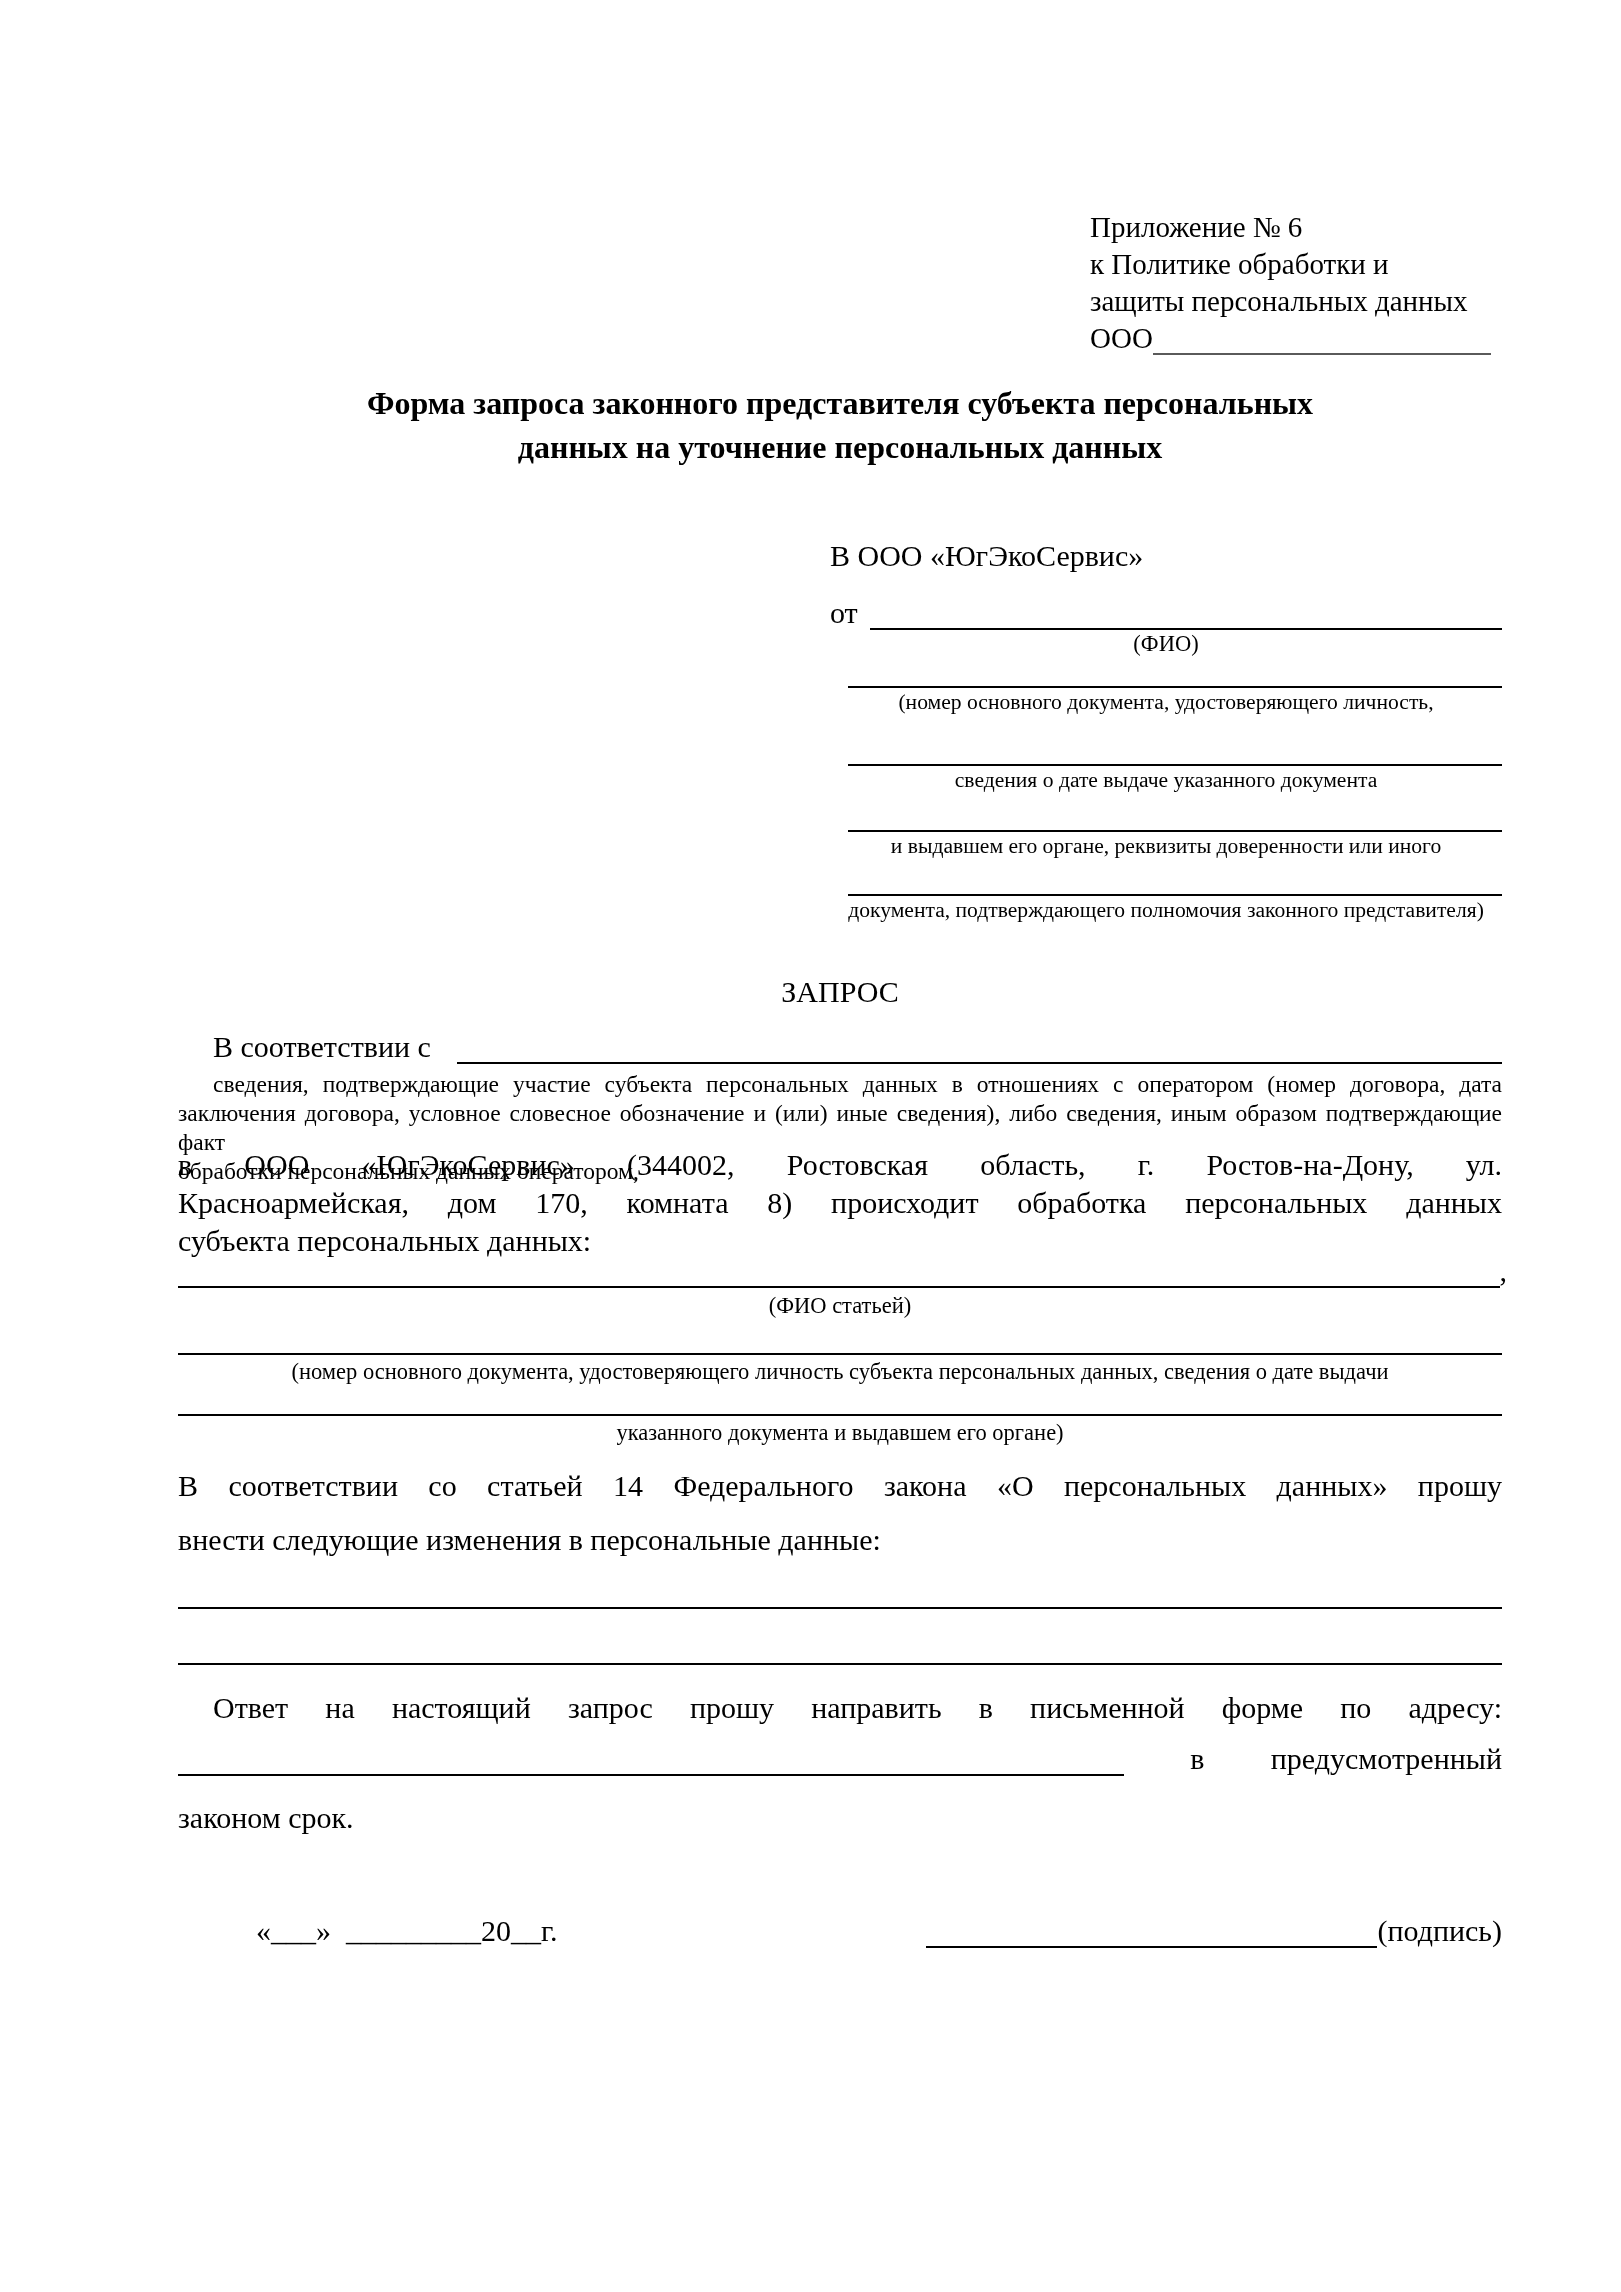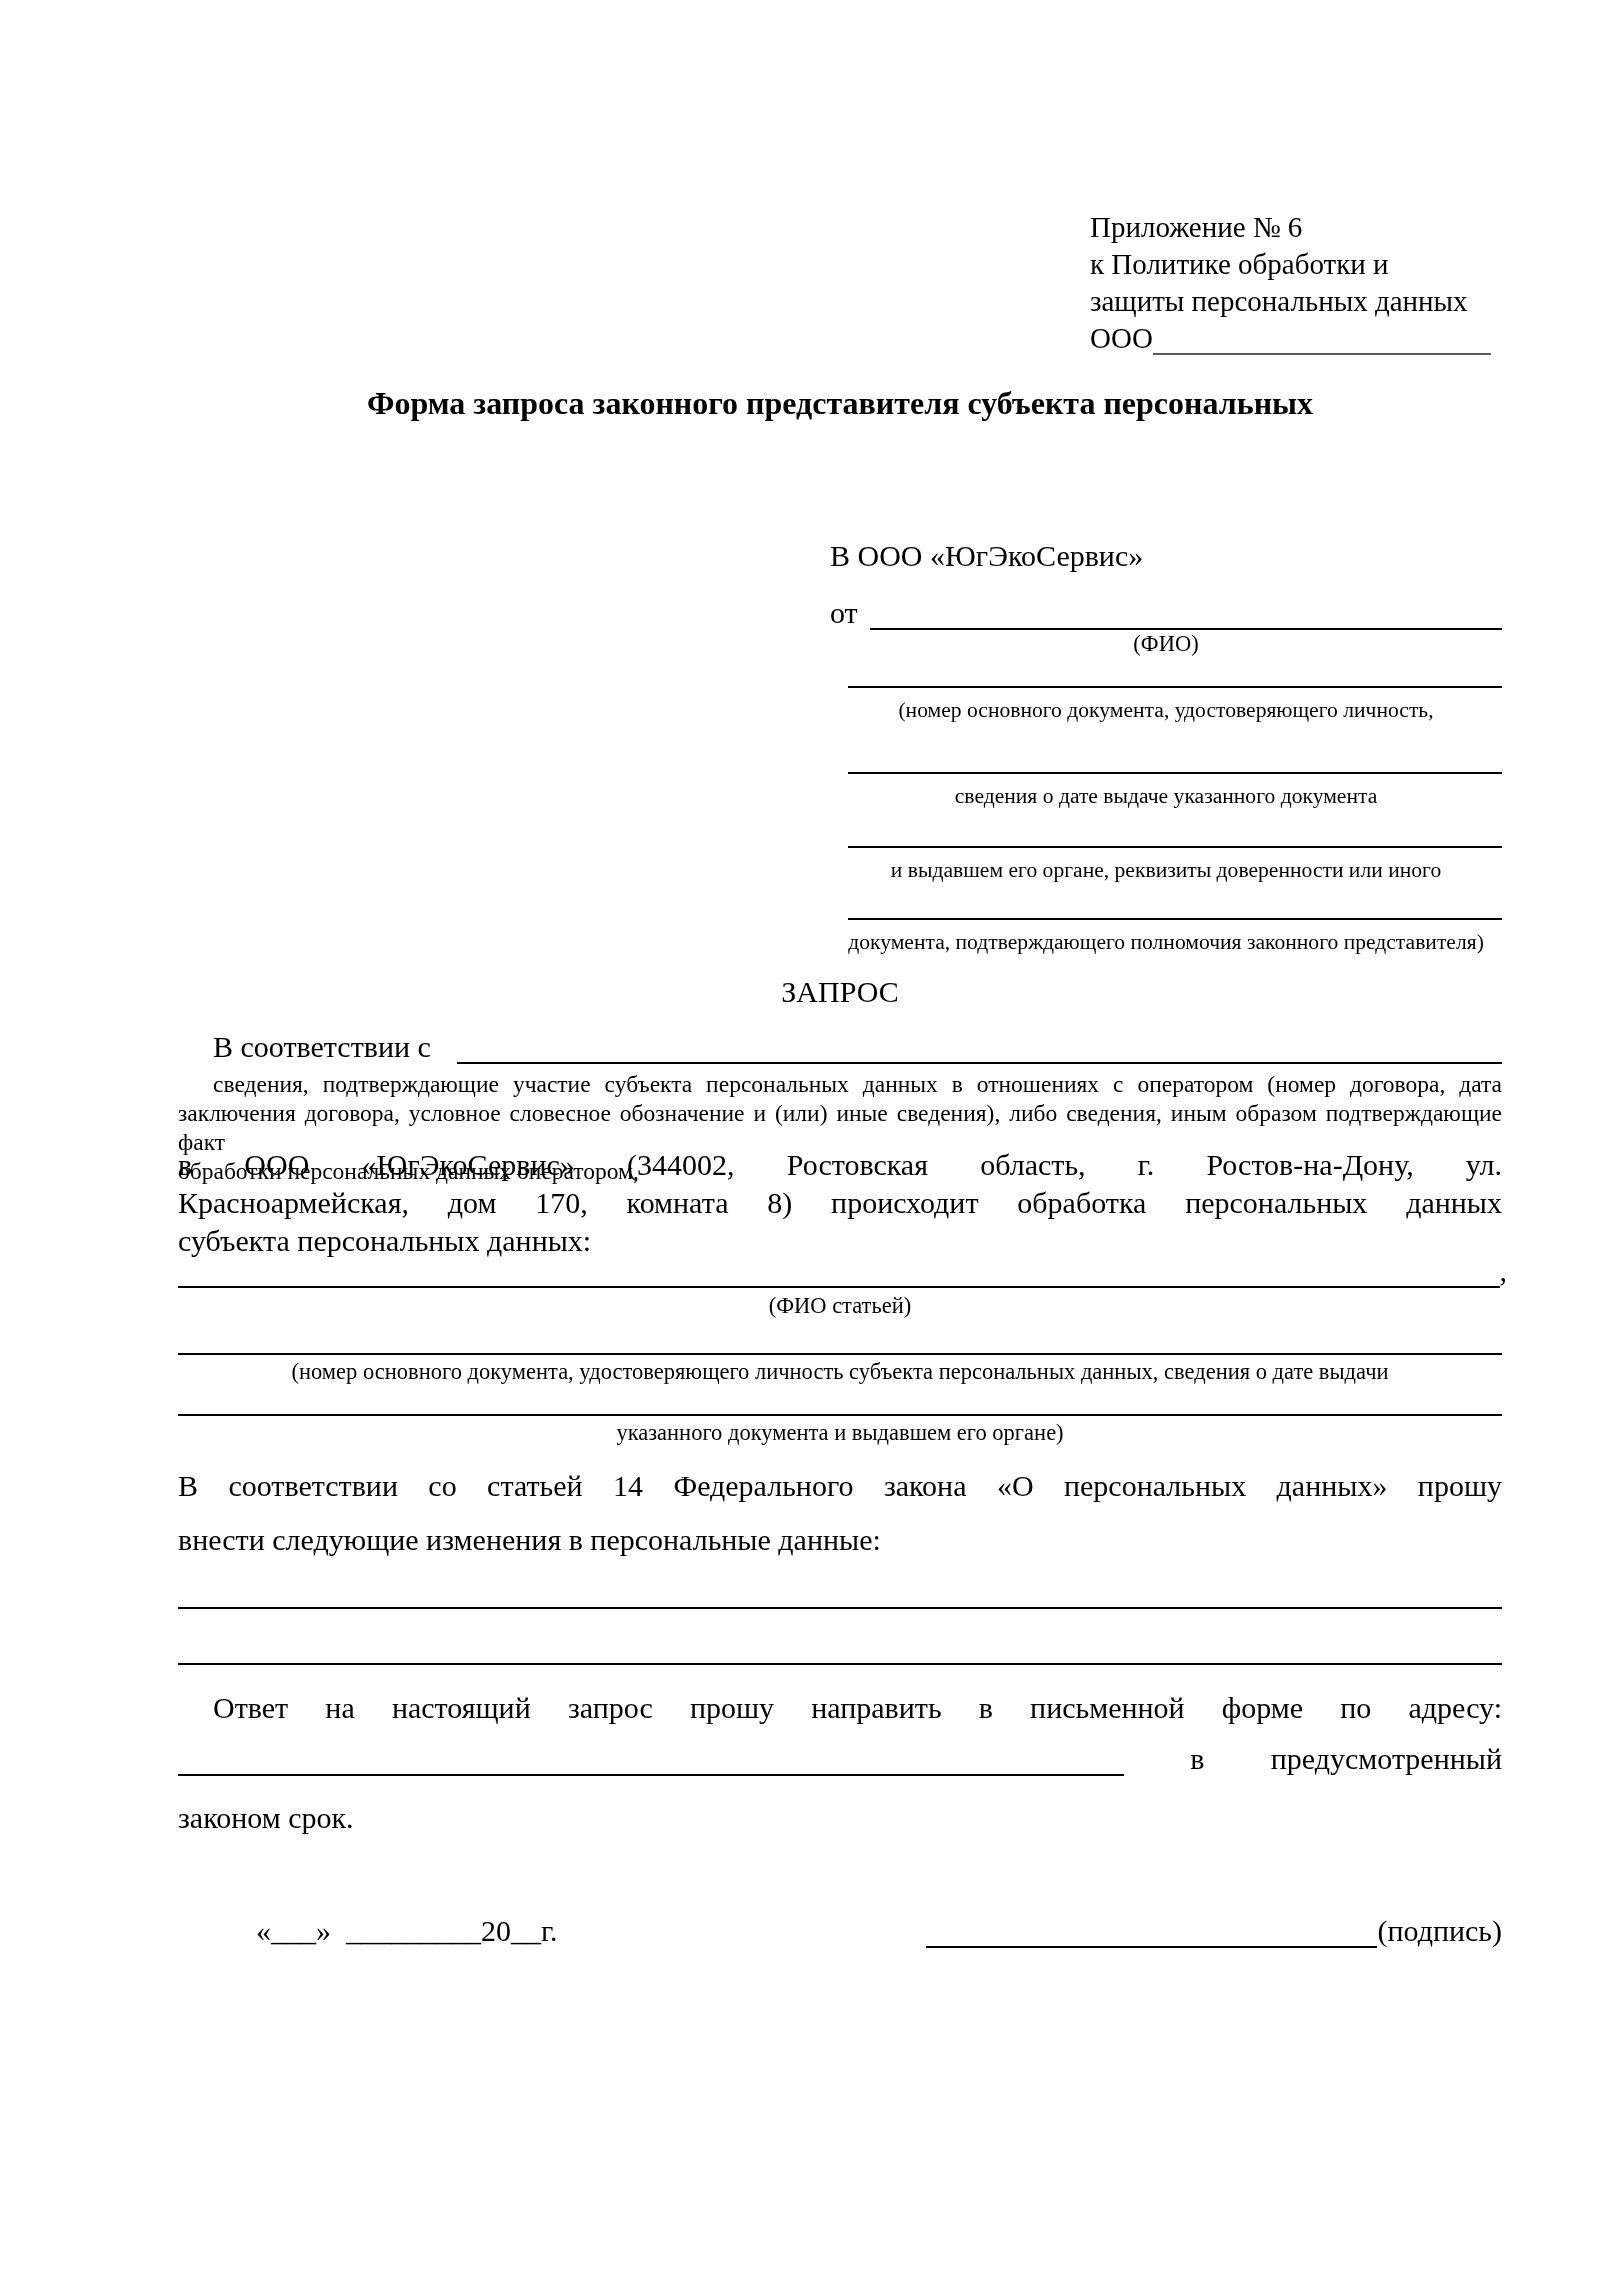--- a/index.html
+++ b/index.html
@@ -22,21 +22,21 @@
   .company-underline{width:338px;border-bottom:2px solid #5a5a5a;height:33px;}
 
   .title{left:178px;top:381px;width:1324px;font-size:32px;font-weight:bold;line-height:44px;text-align:center;}
 
   .addressee{left:830px;top:536px;width:672px;}
   .addr-org{font-size:30px;line-height:39px;}
   .from-row{display:flex;align-items:flex-end;margin-top:15.7px;height:39px;font-size:30px;}
   .from-row .fill{flex:1;margin-left:11.8px;height:37px;}
   .addr-cap{font-size:22.5px;line-height:27.4px;text-align:center;}
   .doc-group .rule{margin-left:17.6px;}
-  .doc-cap{font-size:21.6px;line-height:25.5px;text-align:center;padding-top:10px;}
+  .doc-cap{font-size:21.6px;line-height:25.5px;text-align:center;padding-top:2px;}
   .mt30{margin-top:29px;}.mt49{margin-top:48px;}.mt38{margin-top:37px;}.mt35{margin-top:34px;}
 
   .zapros{left:178px;top:975px;width:1324px;font-size:30px;text-align:center;}
 
   .basis-row{left:178px;top:1029px;width:1324px;height:35px;display:flex;align-items:flex-end;font-size:30px;gap:12px;}
   .basis-row .label{margin-left:35px;white-space:nowrap;}
   .basis-row .fill{flex:1;margin-left:13.7px;height:33px;}
 
   .note{left:178px;top:1070px;width:1324px;font-size:23.5px;line-height:29px;}
   .note .l1{text-indent:35px;}
@@ -76,20 +76,21 @@
     <div>к Политике обработки и</div>
     <div>защиты персональных данных</div>
     <div class="company-row">
       <span>ООО</span>
       <span class="company-underline"></span>
     </div>
   </div>
 
   <div class="abs title">
     <div>Форма запроса законного представителя субъекта персональных</div>
+    <div>данных на уточнение персональных данных</div>
   </div>
 
   <div class="abs addressee">
     <div class="addr-org">В ООО «ЮгЭкоСервис»</div>
     <div class="from-row">
       <span>от</span>
       <span class="fill"></span>
     </div>
     <div class="addr-cap">(ФИО)</div>
 

